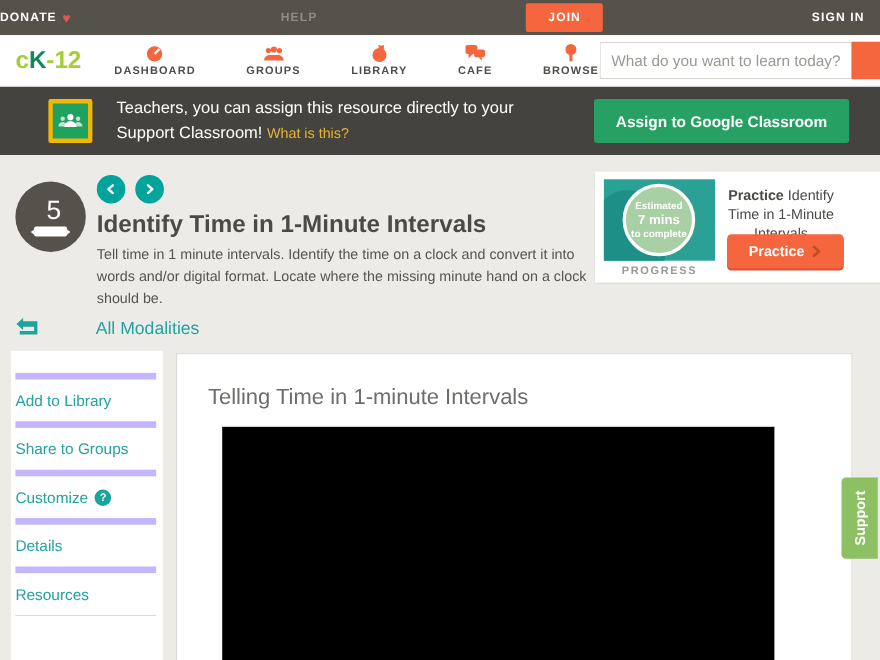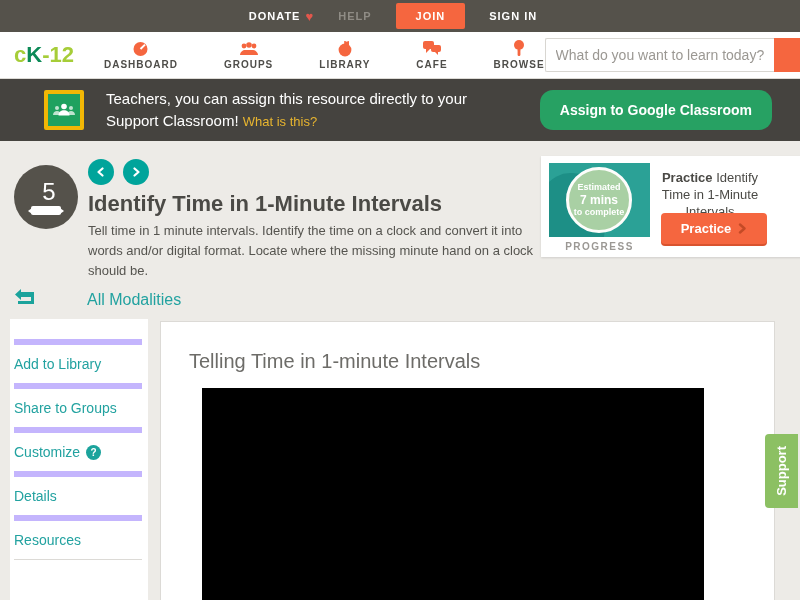--- a/index.html
+++ b/index.html
@@ -1,20 +1,20 @@
 <!DOCTYPE html>
 <html><head>
 <meta charset="utf-8">
 <style>
   * { margin:0; padding:0; box-sizing:border-box; }
   html,body { width:800px; height:600px; overflow:hidden; font-family:"Liberation Sans", sans-serif; background:#edebe7; }
   .page { position:relative; width:800px; height:600px; }
 
   
-  .topbar { height:32px; background:#55524b; display:flex; align-items:center; justify-content:center; padding-right:14px; gap:24px; }
+  .topbar { height:32px; background:#55524b; display:flex; align-items:center; justify-content:space-between; padding-right:14px; gap:24px; }
   .topbar .tb-link { color:#fff; font-size:11px; font-weight:bold; letter-spacing:1px; cursor:pointer; display:flex; align-items:center; gap:5px; }
   .topbar .tb-help { color:#8f8c85; }
   .heart { color:#e2574c; font-size:13px; }
   .join-btn { background:#f5663f; color:#fff; font-size:11px; font-weight:bold; letter-spacing:1px; padding:7px 20px; border-radius:2px; cursor:pointer; }
 
   
   .navbar { height:47px; background:#fff; border-bottom:1px solid #dddbd6; display:flex; align-items:center; padding:0 14px; }
   .logo { font-size:22px; font-weight:bold; color:#a6cd38; margin-right:30px; line-height:1; cursor:pointer; }
   .logo .k { color:#0c8a57; }
   .nav-items { display:flex; align-items:flex-end; gap:46px; }
@@ -24,21 +24,21 @@
   .search-wrap { margin-left:auto; display:flex; }
   .search-input { width:229px; height:34px; border:1px solid #d8d6d1; border-right:none; border-radius:2px 0 0 2px; padding:0 10px; font-size:14px; color:#777; outline:none; background:#fff; }
   .search-input::placeholder { color:#9b9893; }
   .search-btn { width:36px; height:34px; background:#f5663f; border:none; border-radius:0 2px 2px 0; cursor:pointer; display:flex; align-items:center; justify-content:center; }
 
   
   .banner { height:62px; background:#45433f; display:flex; align-items:center; padding:0 28px 0 44px; }
   .gc-icon { width:40px; height:40px; background:#1fa15f; border:4px solid #f2b705; border-radius:2px; display:flex; align-items:center; justify-content:center; margin-right:22px; flex:0 0 auto; }
   .banner-text { color:#fff; font-size:15px; line-height:1.45; max-width:375px; }
   .banner-link { color:#e8b52f; font-size:13px; cursor:pointer; text-decoration:none; }
-  .assign-btn { margin-left:auto; background:#27a163; color:#fff; font-size:14px; font-weight:bold; border:none; border-radius:13px; padding:12px 20px; cursor:pointer; }
+  .assign-btn { margin-left:auto; background:#27a163; color:#fff; font-size:14px; font-weight:bold; border:none; border-radius:3px; padding:12px 20px; cursor:pointer; }
 
   
   .hero { position:relative; height:459px; background:#edebe7; }
   .badge { position:absolute; left:14px; top:24px; width:64px; height:64px; background:#55524b; border-radius:50%; display:flex; flex-direction:column; align-items:center; justify-content:center; }
   .badge-num { color:#fff; font-size:24px; line-height:1; margin-left:6px; }
   .badge-pill { margin-top:2px; width:30px; height:9px; background:#fff; border-radius:2px; position:relative; }
   .badge-pill:before { content:""; position:absolute; left:-6px; top:2px; border:3px solid transparent; border-right:4px solid #fff; }
   .badge-pill:after { content:""; position:absolute; right:-6px; top:2px; border:3px solid transparent; border-left:4px solid #fff; }
   .pager { position:absolute; left:88px; top:18px; display:flex; gap:9px; }
   .pager-btn { width:26px; height:26px; border-radius:50%; background:#00a49b; display:flex; align-items:center; justify-content:center; cursor:pointer; }

